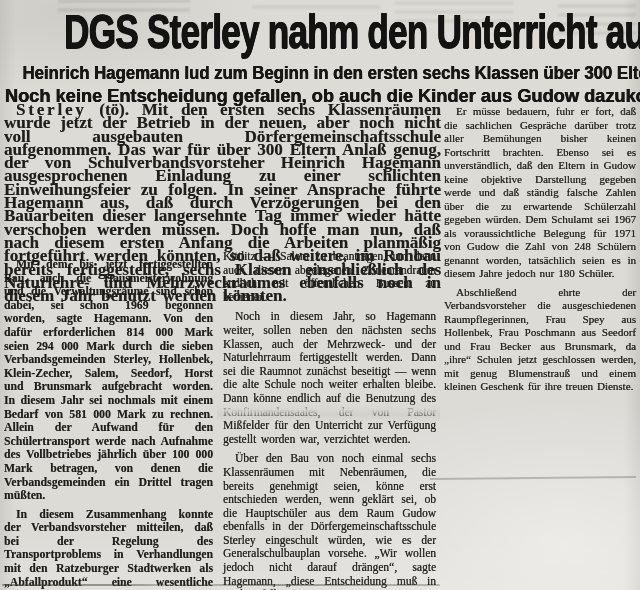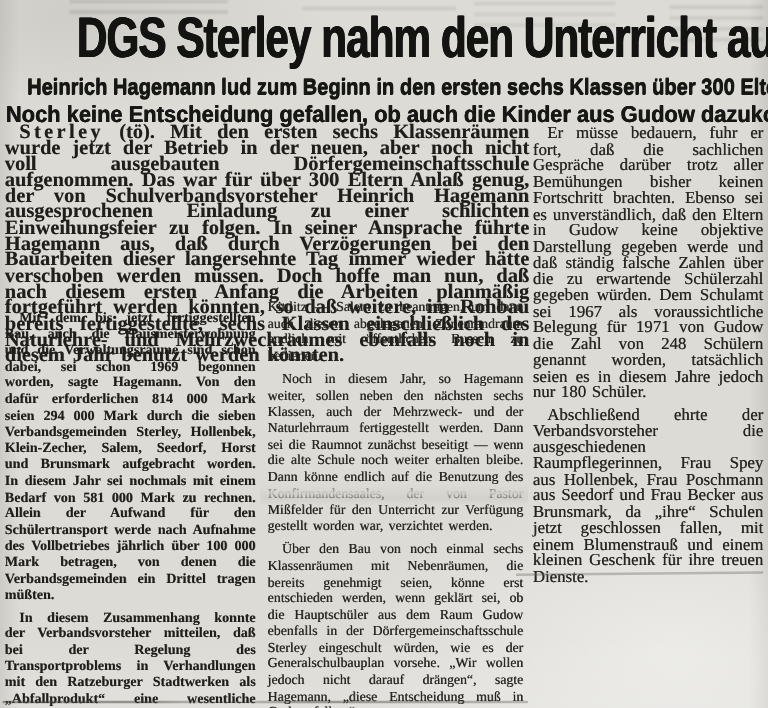--- a/index.html
+++ b/index.html
@@ -53,21 +53,21 @@
     position:absolute; left:4px;  top:258px; width:209px;
     font-size:11.7px; line-height:13.6px; word-spacing:2.6px;
   }
   .colM {
     position:absolute; left:223px; top:250px; width:213px;
     font-size:11.5px; line-height:13.6px; word-spacing:1.6px;
   }
   .colM p + p { margin-top:6px; }
   .colR {
     position:absolute; left:444px; top:105px; width:192px;
-    font-size:14px; line-height:13.5px; word-spacing:1.2px;
+    font-size:11px; line-height:13.5px; word-spacing:1.2px;
   }
   .dateline { letter-spacing:2.8px; }
 
   
   .ghost {
     position:absolute; pointer-events:none;
     background:repeating-linear-gradient(0deg, rgba(0,0,0,0) 0 1px, #55534e 2px 4px, rgba(0,0,0,0) 5px 9px);
     filter:blur(1.1px); opacity:.16;
   }
   .ghost-a { left:58px;  top:0; width:132px; height:13px; }
@@ -113,19 +113,19 @@
   </div>
 
   <div class="colM bodytext light">
     <p class="no-indent">Kittlitz — Salem zu beantragen, um dann auch diesen abgelegenen Zonenrandraum endlich mit öffentlichen Bussen zu bedienen.</p>
     <p>Noch in diesem Jahr, so Hagemann weiter, sollen neben den nächsten sechs Klassen, auch der Mehrzweck- und der Naturlehrraum fertiggestellt werden. Dann sei die Raumnot zunächst beseitigt — wenn die alte Schule noch weiter erhalten bleibe. Dann könne endlich auf die Benutzung des Konfirmandensaales, der von Pastor Mißfelder für den Unterricht zur Verfügung gestellt worden war, verzichtet werden.</p>
     <p>Über den Bau von noch einmal sechs Klassenräumen mit Nebenräumen, die bereits genehmigt seien, könne erst entschieden werden, wenn geklärt sei, ob die Hauptschüler aus dem Raum Gudow ebenfalls in der Dörfergemeinschaftsschule Sterley eingeschult würden, wie es der Generalschulbauplan vorsehe. „Wir wollen jedoch nicht darauf drängen“, sagte Hagemann, „diese Entscheidung muß in Gudow fallen.“</p>
   </div>
 
   <div class="colR bodytext light">
     <p>Er müsse bedauern, fuhr er fort, daß die sachlichen Gespräche darüber trotz aller Bemühungen bisher keinen Fortschritt brachten. Ebenso sei es unverständlich, daß den Eltern in Gudow keine objektive Darstellung gegeben werde und daß ständig falsche Zahlen über die zu erwartende Schülerzahl gegeben würden. Dem Schulamt sei 1967 als voraussichtliche Belegung für 1971 von Gudow die Zahl von 248 Schülern genannt worden, tatsächlich seien es in diesem Jahre jedoch nur 180 Schüler.</p>
-    <p>Abschließend ehrte der Verbandsvorsteher die ausgeschiedenen Raumpflegerinnen, Frau Spey aus Hollenbek, Frau Poschmann aus Seedorf und Frau Becker aus Brunsmark, da „ihre“ Schulen jetzt geschlossen fallen, mit einem Blumenstrauß und einem kleinen Geschenk für ihre treuen Dienste.</p>
+    <p>Abschließend ehrte der Verbandsvorsteher die ausgeschiedenen Raumpflegerinnen, Frau Spey aus Hollenbek, Frau Poschmann aus Seedorf und Frau Becker aus Brunsmark, da „ihre“ Schulen jetzt geschlossen werden, mit genug Blumenstrauß und einem kleinen Geschenk für ihre treuen Dienste.</p>
   </div>
 
   <div class="crease"></div>
   <div class="rule-right"></div>
   <div class="rule-bottom"></div>
 </div>
 
 </body></html>

